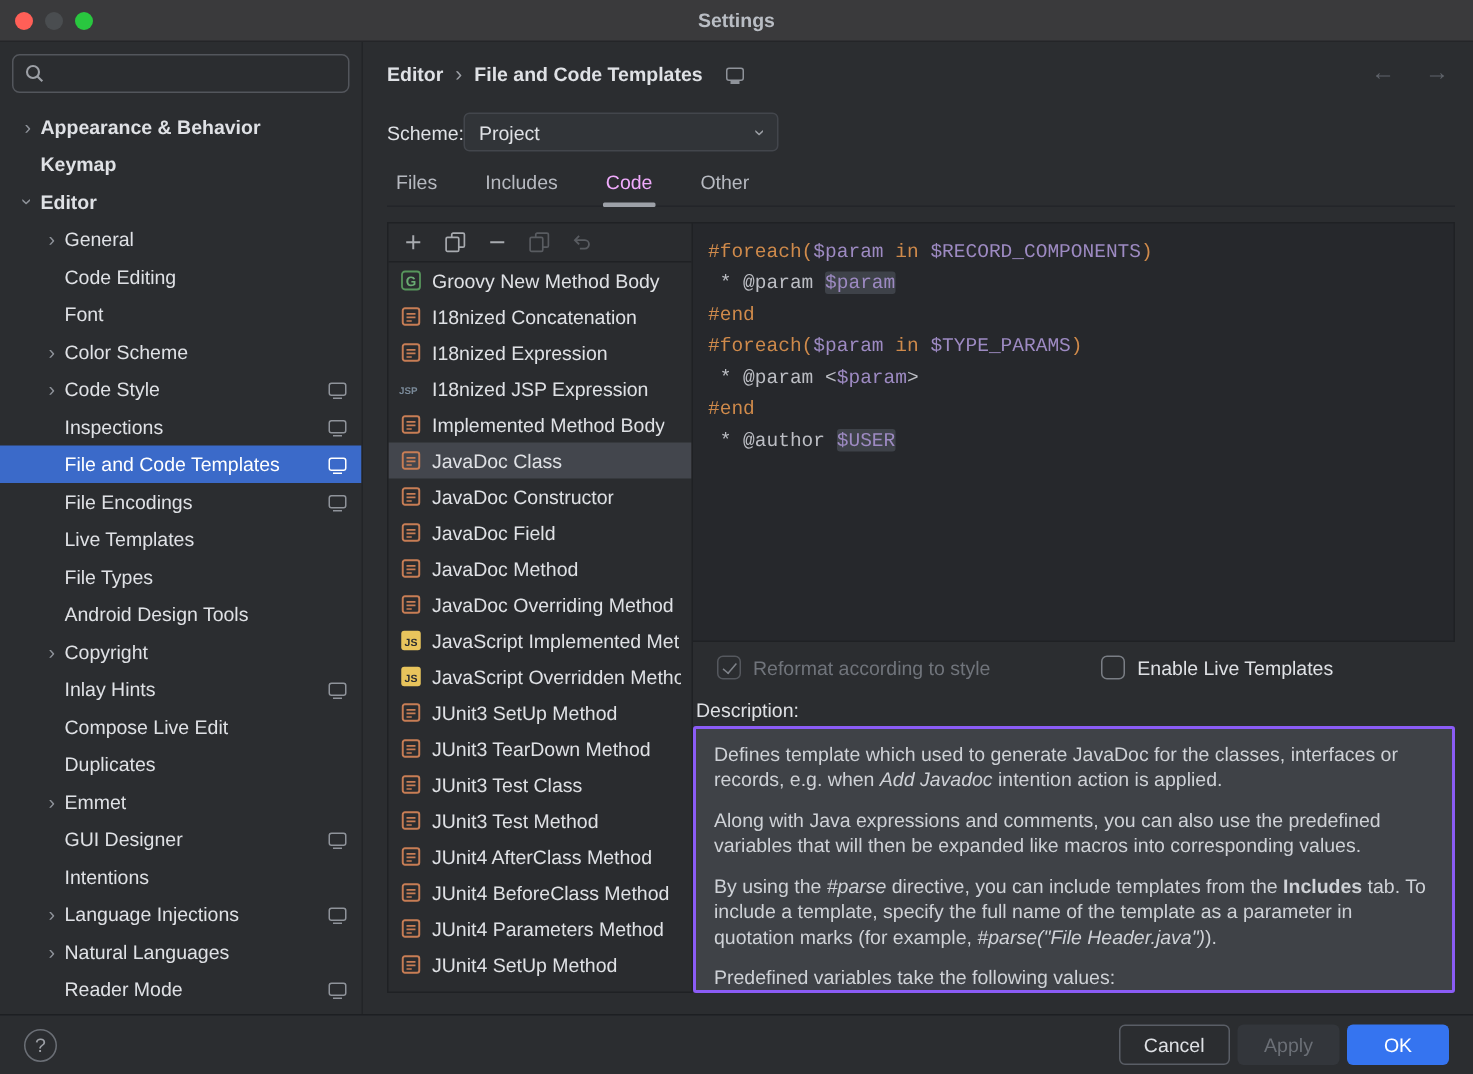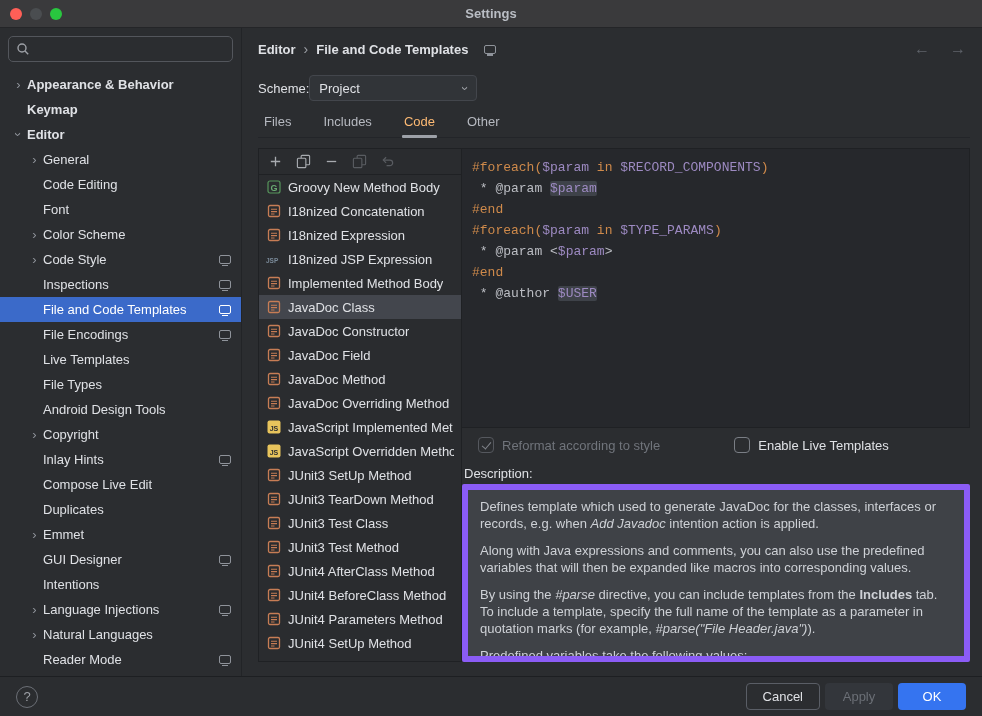--- a/index.html
+++ b/index.html
@@ -38,25 +38,25 @@
   .ide-badge::after { content:''; position:absolute; left:2px; right:2px; bottom:-3px; height:1.5px; background:currentColor; }
   .tree-row.selected .ide-badge { color:#fff; }
 
   
   .content { flex:1; min-width:0; display:flex; flex-direction:column; padding:0 12px 0 16px; }
   .content-header { flex:0 0 42px; display:flex; align-items:center; gap:8px; }
   .crumb { font-weight:700; }
   .crumb-sep { color:#9da0a6; font-size:14px; }
   .nav-arrows { margin-left:auto; display:flex; gap:20px; color:#5f636a; font-size:16px; padding-right:4px; }
   .scheme-row { flex:0 0 36px; display:flex; align-items:center; }
-  .select { width:168px; height:26px; background:#313438; border:1px solid #43464c; border-radius:4px; display:flex; align-items:center; padding:0 9px; }
+  .select { width:210px; height:26px; background:#313438; border:1px solid #43464c; border-radius:4px; display:flex; align-items:center; padding:0 9px; }
   .select .sel-chev { margin-left:auto; color:#9da0a6; display:inline-block; transform:rotate(90deg); font-size:13px; }
   .tabs { flex:0 0 32px; display:flex; gap:28px; align-items:flex-end; border-bottom:1px solid #232529; padding-left:4px; }
   .tab { padding:5px 2px 8px; color:#b6b9c0; position:relative; }
-  .tab.selected { color:#fdba74; }
+  .tab.selected { color:#f0abfc; }
   .tab.selected::after { content:''; position:absolute; left:0; right:0; bottom:-1px; height:3px; background:#9da1a8; border-radius:1px; }
 
   .panels { flex:1; display:flex; margin-top:10px; margin-bottom:14px; min-height:0; }
   .list-panel { flex:0 0 204px; width:204px; border:1px solid #1f2124; background:#2a2c2f; display:flex; flex-direction:column; min-height:0; }
   .list-toolbar { flex:0 0 26px; border-bottom:1px solid #1f2124; display:flex; align-items:center; gap:13px; padding:0 9px; color:#a8abb0; }
   .tb-icon { display:flex; }
   .tb-icon.disabled { color:#595c61; }
   .list-items { flex:1; overflow:hidden; }
   .list-item { height:24px; display:flex; align-items:center; gap:6px; padding:0 7px; white-space:nowrap; overflow:hidden; }
   .list-item.selected { background:#43464d; }
@@ -73,21 +73,21 @@
 
   .options-row { flex:0 0 34px; display:flex; align-items:center; gap:74px; padding:0 16px; }
   .checkbox-row { display:flex; align-items:center; gap:8px; }
   .cb { width:16px; height:16px; flex:0 0 16px; border:1px solid #7a7e85; border-radius:4px; position:relative; }
   .cb.checked::after { content:''; position:absolute; left:4.5px; top:1.5px; width:4px; height:8px; border-right:1.6px solid #a7abb2; border-bottom:1.6px solid #a7abb2; transform:rotate(40deg); }
   .cb.disabled { border-color:#55585e; }
   .cb.disabled::after { border-color:#80848b; }
   .lbl-disabled { color:#70747b; }
 
   .desc-label { flex:0 0 22px; display:flex; align-items:center; padding-left:2px; }
-  .desc-box { flex:1; min-height:0; background:#3f4247; border:6px solid #8b5cf6; border-radius:2px; padding:8px 12px; color:#ced1d6; line-height:17px; overflow:hidden; }
+  .desc-box { flex:1; min-height:0; background:#3f4247; border:2px solid #8b5cf6; border-radius:2px; padding:8px 12px; color:#ced1d6; line-height:17px; overflow:hidden; }
   .desc-box p { margin:0; }
   .desc-box p + p { margin-top:10px; }
   .seg-i { font-style:italic; }
   .seg-b { font-weight:700; }
 
   
   .footer { flex:0 0 40px; border-top:1px solid #1d1f22; display:flex; align-items:center; padding:0 16px; }
   .help-btn { width:22px; height:22px; border-radius:50%; border:1px solid #6b6f76; color:#9da0a6; display:flex; align-items:center; justify-content:center; font-size:13px; background:transparent; }
   .footer-buttons { margin-left:auto; display:flex; gap:5px; }
   .btn { min-width:68px; height:27px; border-radius:4px; border:none; display:flex; align-items:center; justify-content:center; padding:0 16px; font:inherit; }

